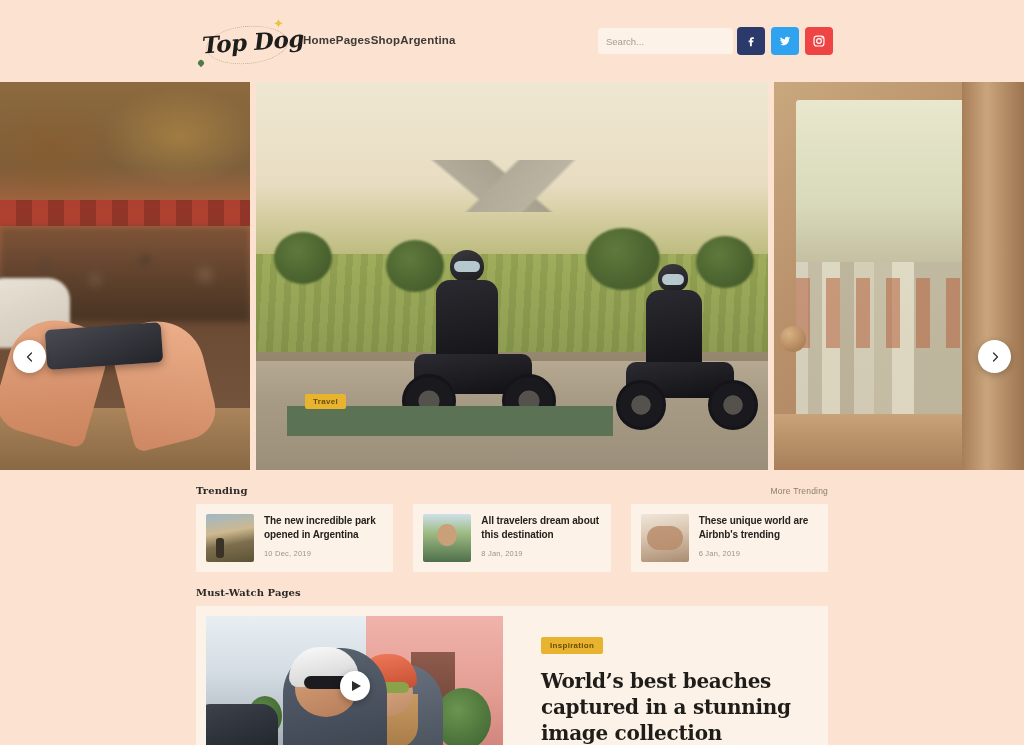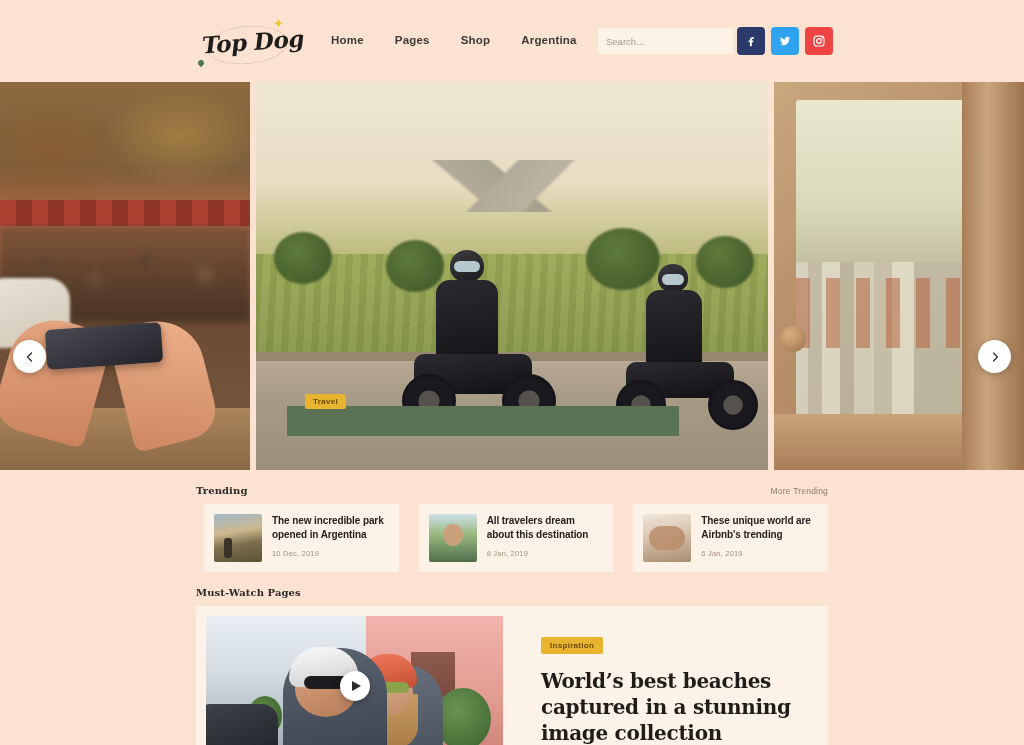--- a/index.html
+++ b/index.html
@@ -69,22 +69,20 @@
     border-radius: 50% 50% 50% 0;
     background: #4f7a4a;
     transform: rotate(-45deg);
   }
 
   .nav {
     position: absolute;
     left: 303px;
     top: 34px;
     display: flex;
-    gap: 31px;
-    padding-left: 28px;
   }
   .nav a {
     font-size: 11.5px;
     color: #3d3a35;
     text-decoration: none;
     font-weight: 600;
     letter-spacing: 0.2px;
   }
 
   .search-box {
@@ -285,21 +283,21 @@
     position: absolute; left: 6px; top: 244px; width: 26px; height: 26px;
     border-radius: 50%;
     background: radial-gradient(circle at 35% 30%, #d9b084, #9e7148);
   }
 
   
   .caption {
     position: absolute;
     left: 31px;
     bottom: 34px;
-    width: 392px;
+    width: 326px;
     background: #5b7354;
     padding: 14px 18px 16px 18px;
   }
   .caption h2 {
     font-family: "DejaVu Serif", serif;
     font-size: 18.5px;
     line-height: 1.27;
     color: #ffffff;
     font-weight: bold;
     letter-spacing: -0.1px;
@@ -353,21 +351,21 @@
     color: #2c2a27;
     letter-spacing: .1px;
   }
   .sec-link {
     font-size: 8.5px;
     color: #8a7d70;
     text-decoration: none;
     letter-spacing: .2px;
   }
 
-  .trend-row { display: flex; gap: 20px; margin-left: 8px; }
+  .trend-row { display: flex; gap: 20px; }
   .tcard {
     flex: 1;
     background: #fdf2e8;
     display: flex;
     gap: 10px;
     padding: 10px;
     align-items: flex-start;
   }
   .tthumb {
     width: 48px; height: 48px; flex-shrink: 0; border-radius: 2px; overflow: hidden;

